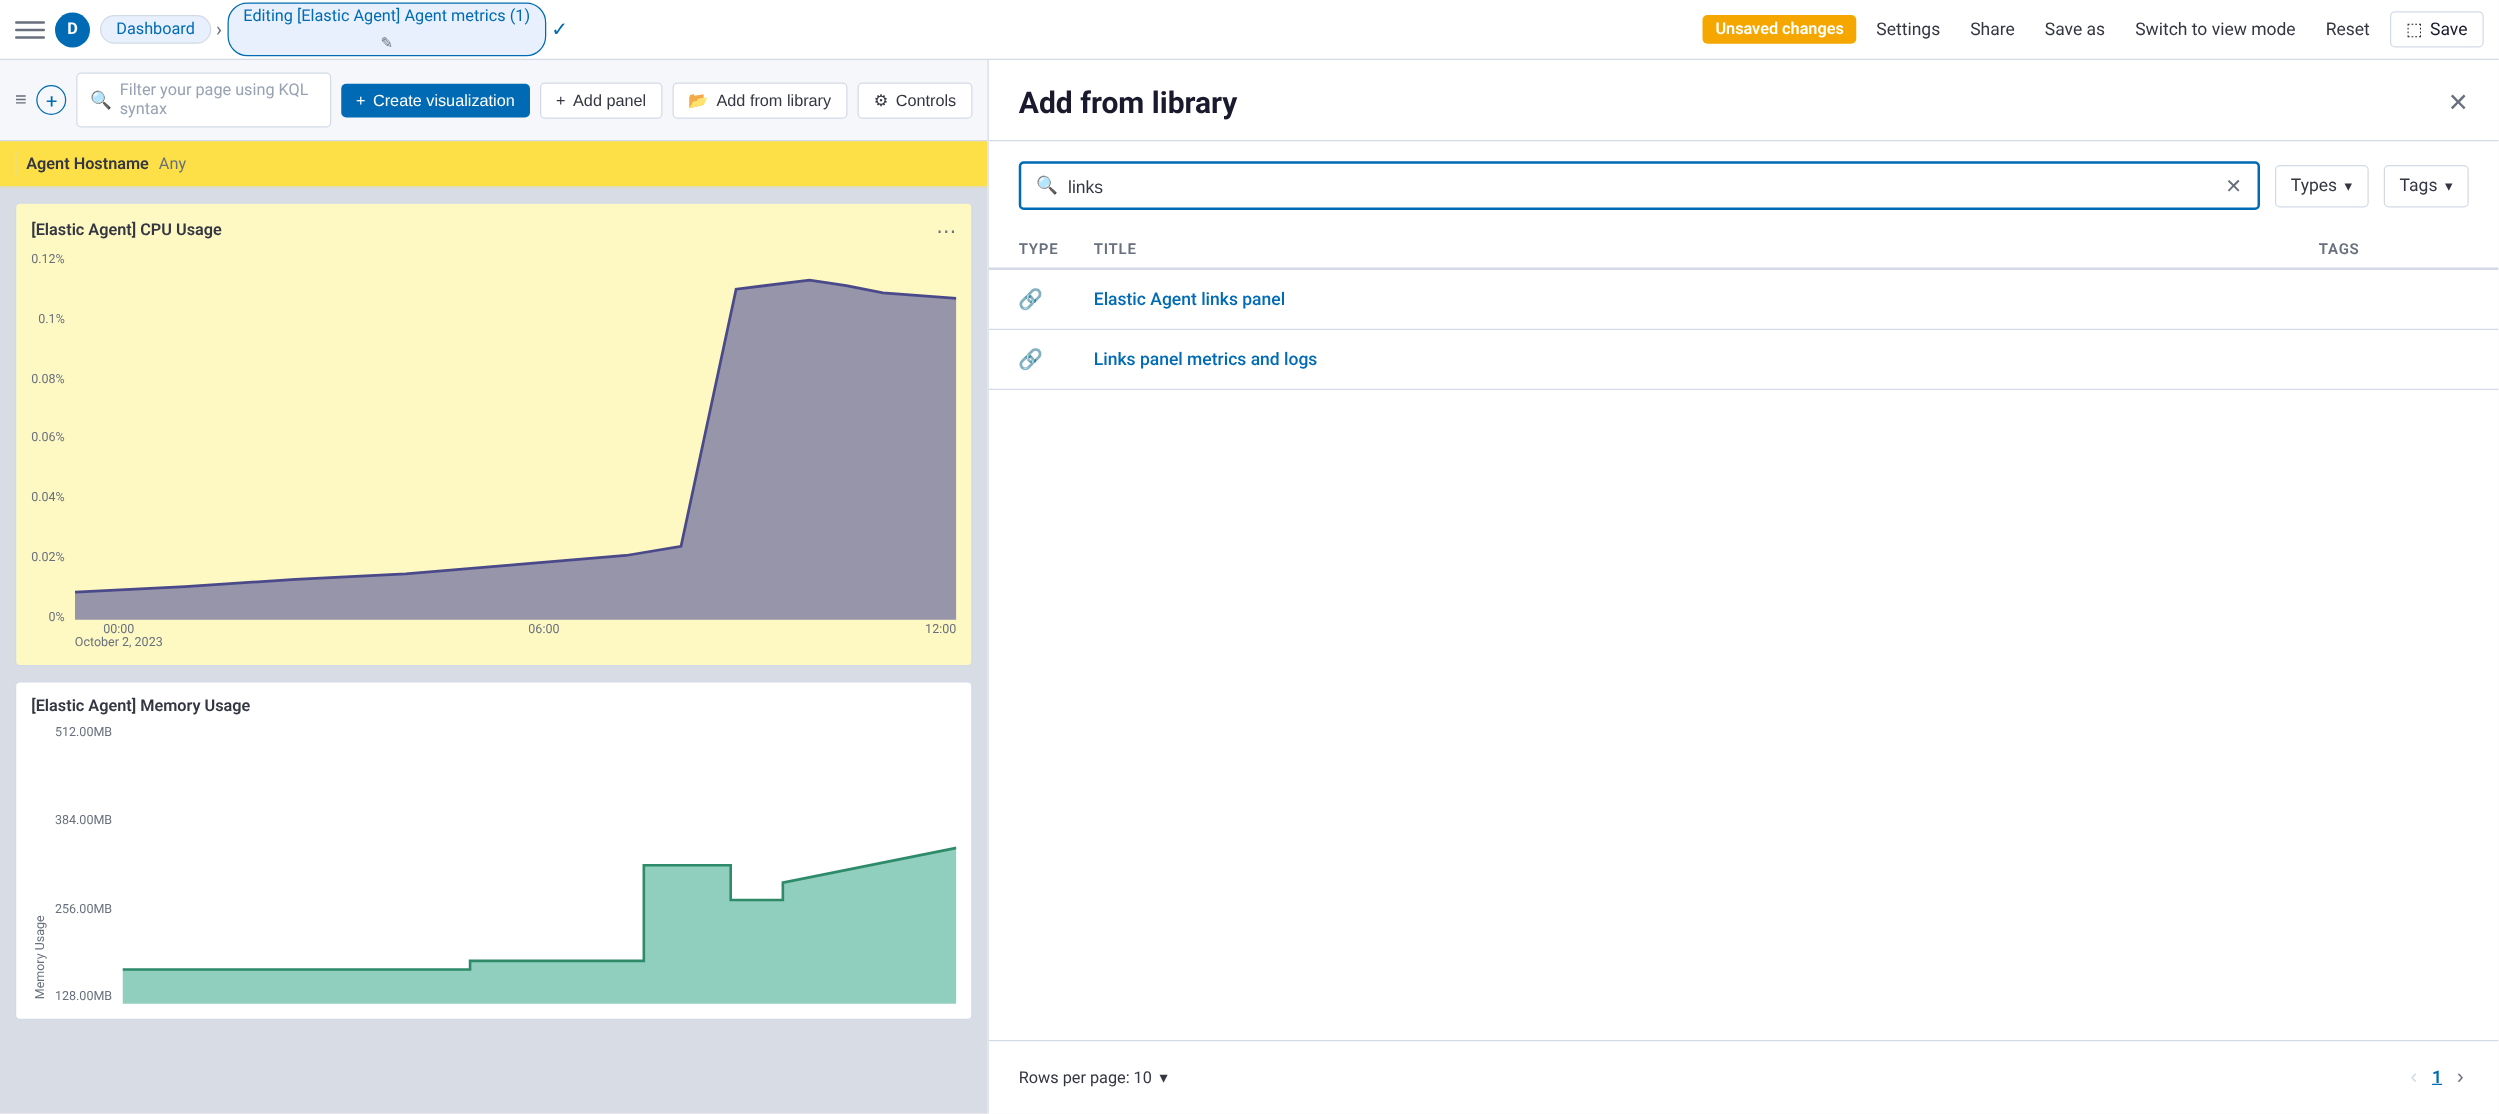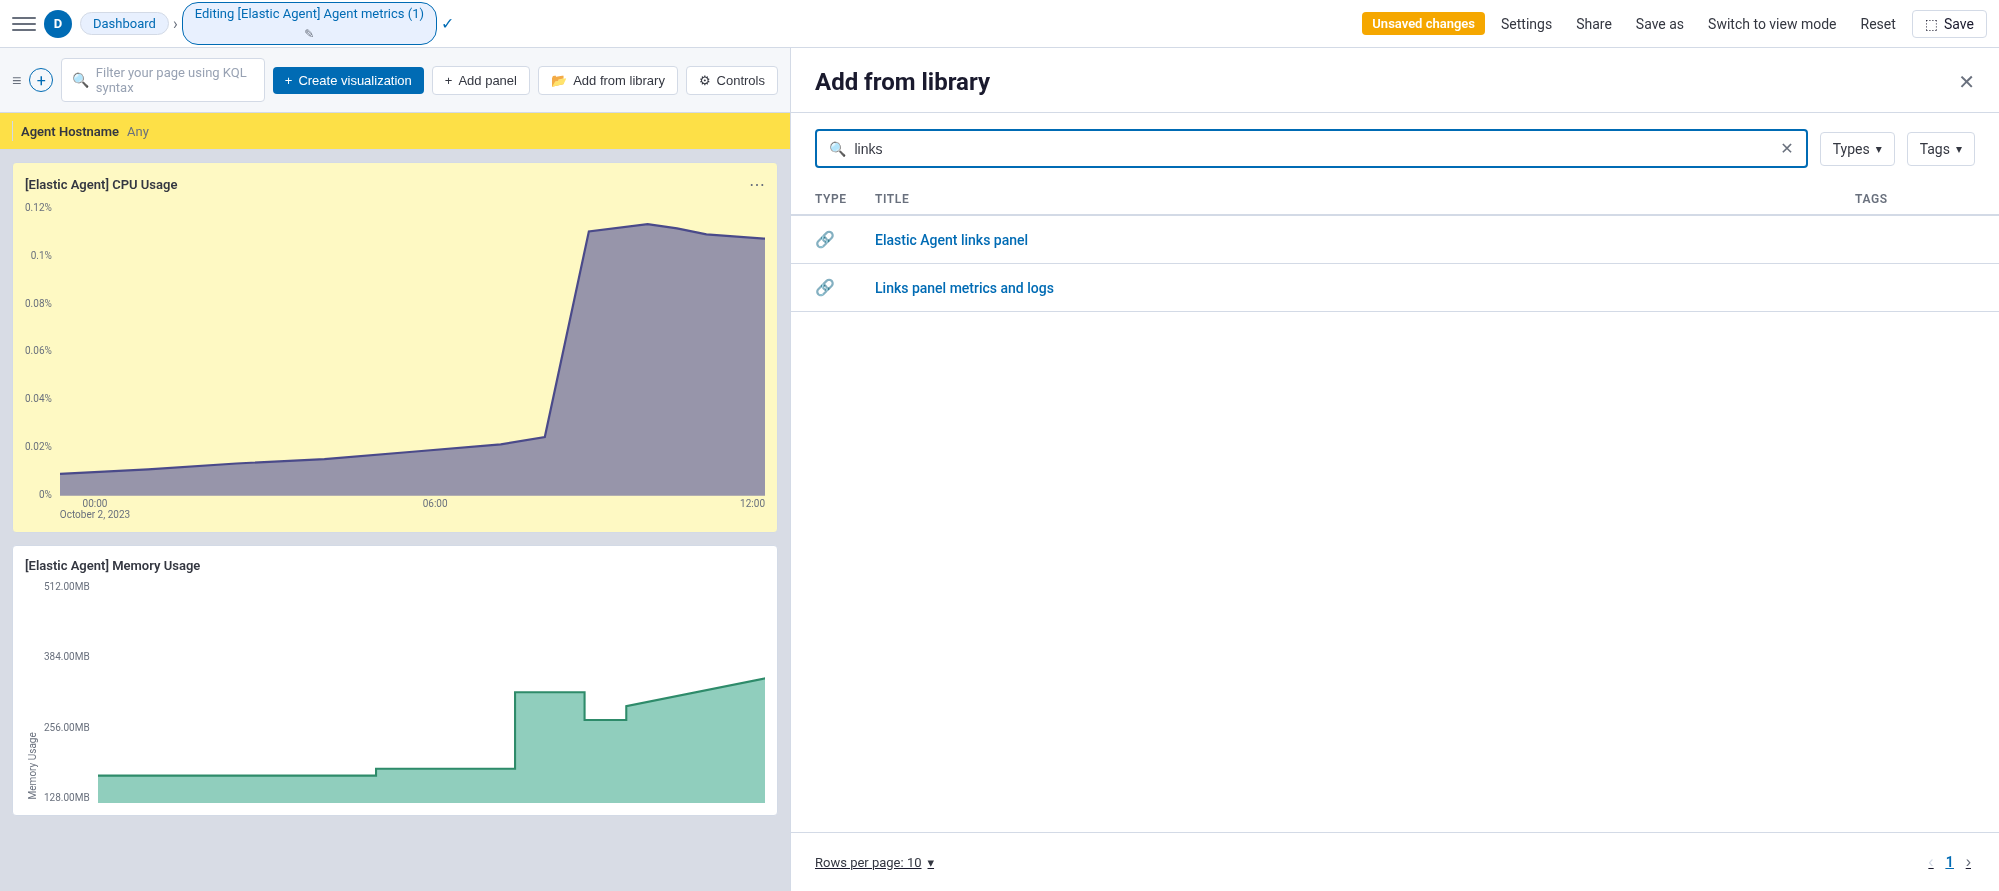--- a/index.html
+++ b/index.html
@@ -157,21 +157,21 @@
       padding: 14px 24px; border-bottom: 1px solid #d3dae6; align-items: center;
       cursor: pointer;
     }
     .link-icon { font-size: 16px; color: #69707d; }
     .row-title { font-size: 14px; color: #006bb4; font-weight: 500; }
     .row-tags { font-size: 13px; color: #69707d; }
 
     
     .pagination {
       display: flex; align-items: center; justify-content: space-between;
-      padding: 16px 24px; border-top: 1px solid #d3dae6; text-decoration: underline;
+      padding: 16px 24px; border-top: 1px solid #d3dae6;
     }
     .rows-per-page { display: flex; align-items: center; gap: 6px; font-size: 13px; color: #343741; cursor: pointer; }
     .page-controls { display: flex; align-items: center; gap: 8px; }
     .page-btn { background: none; border: none; cursor: pointer; color: #69707d; font-size: 16px; padding: 4px; }
     .page-btn:disabled { color: #d3dae6; }
     .page-num { font-size: 14px; color: #006bb4; font-weight: 600; text-decoration: underline; }
 
     
     .cpu-area { fill: #6b6ba0; fill-opacity: 0.7; }
   </style>

